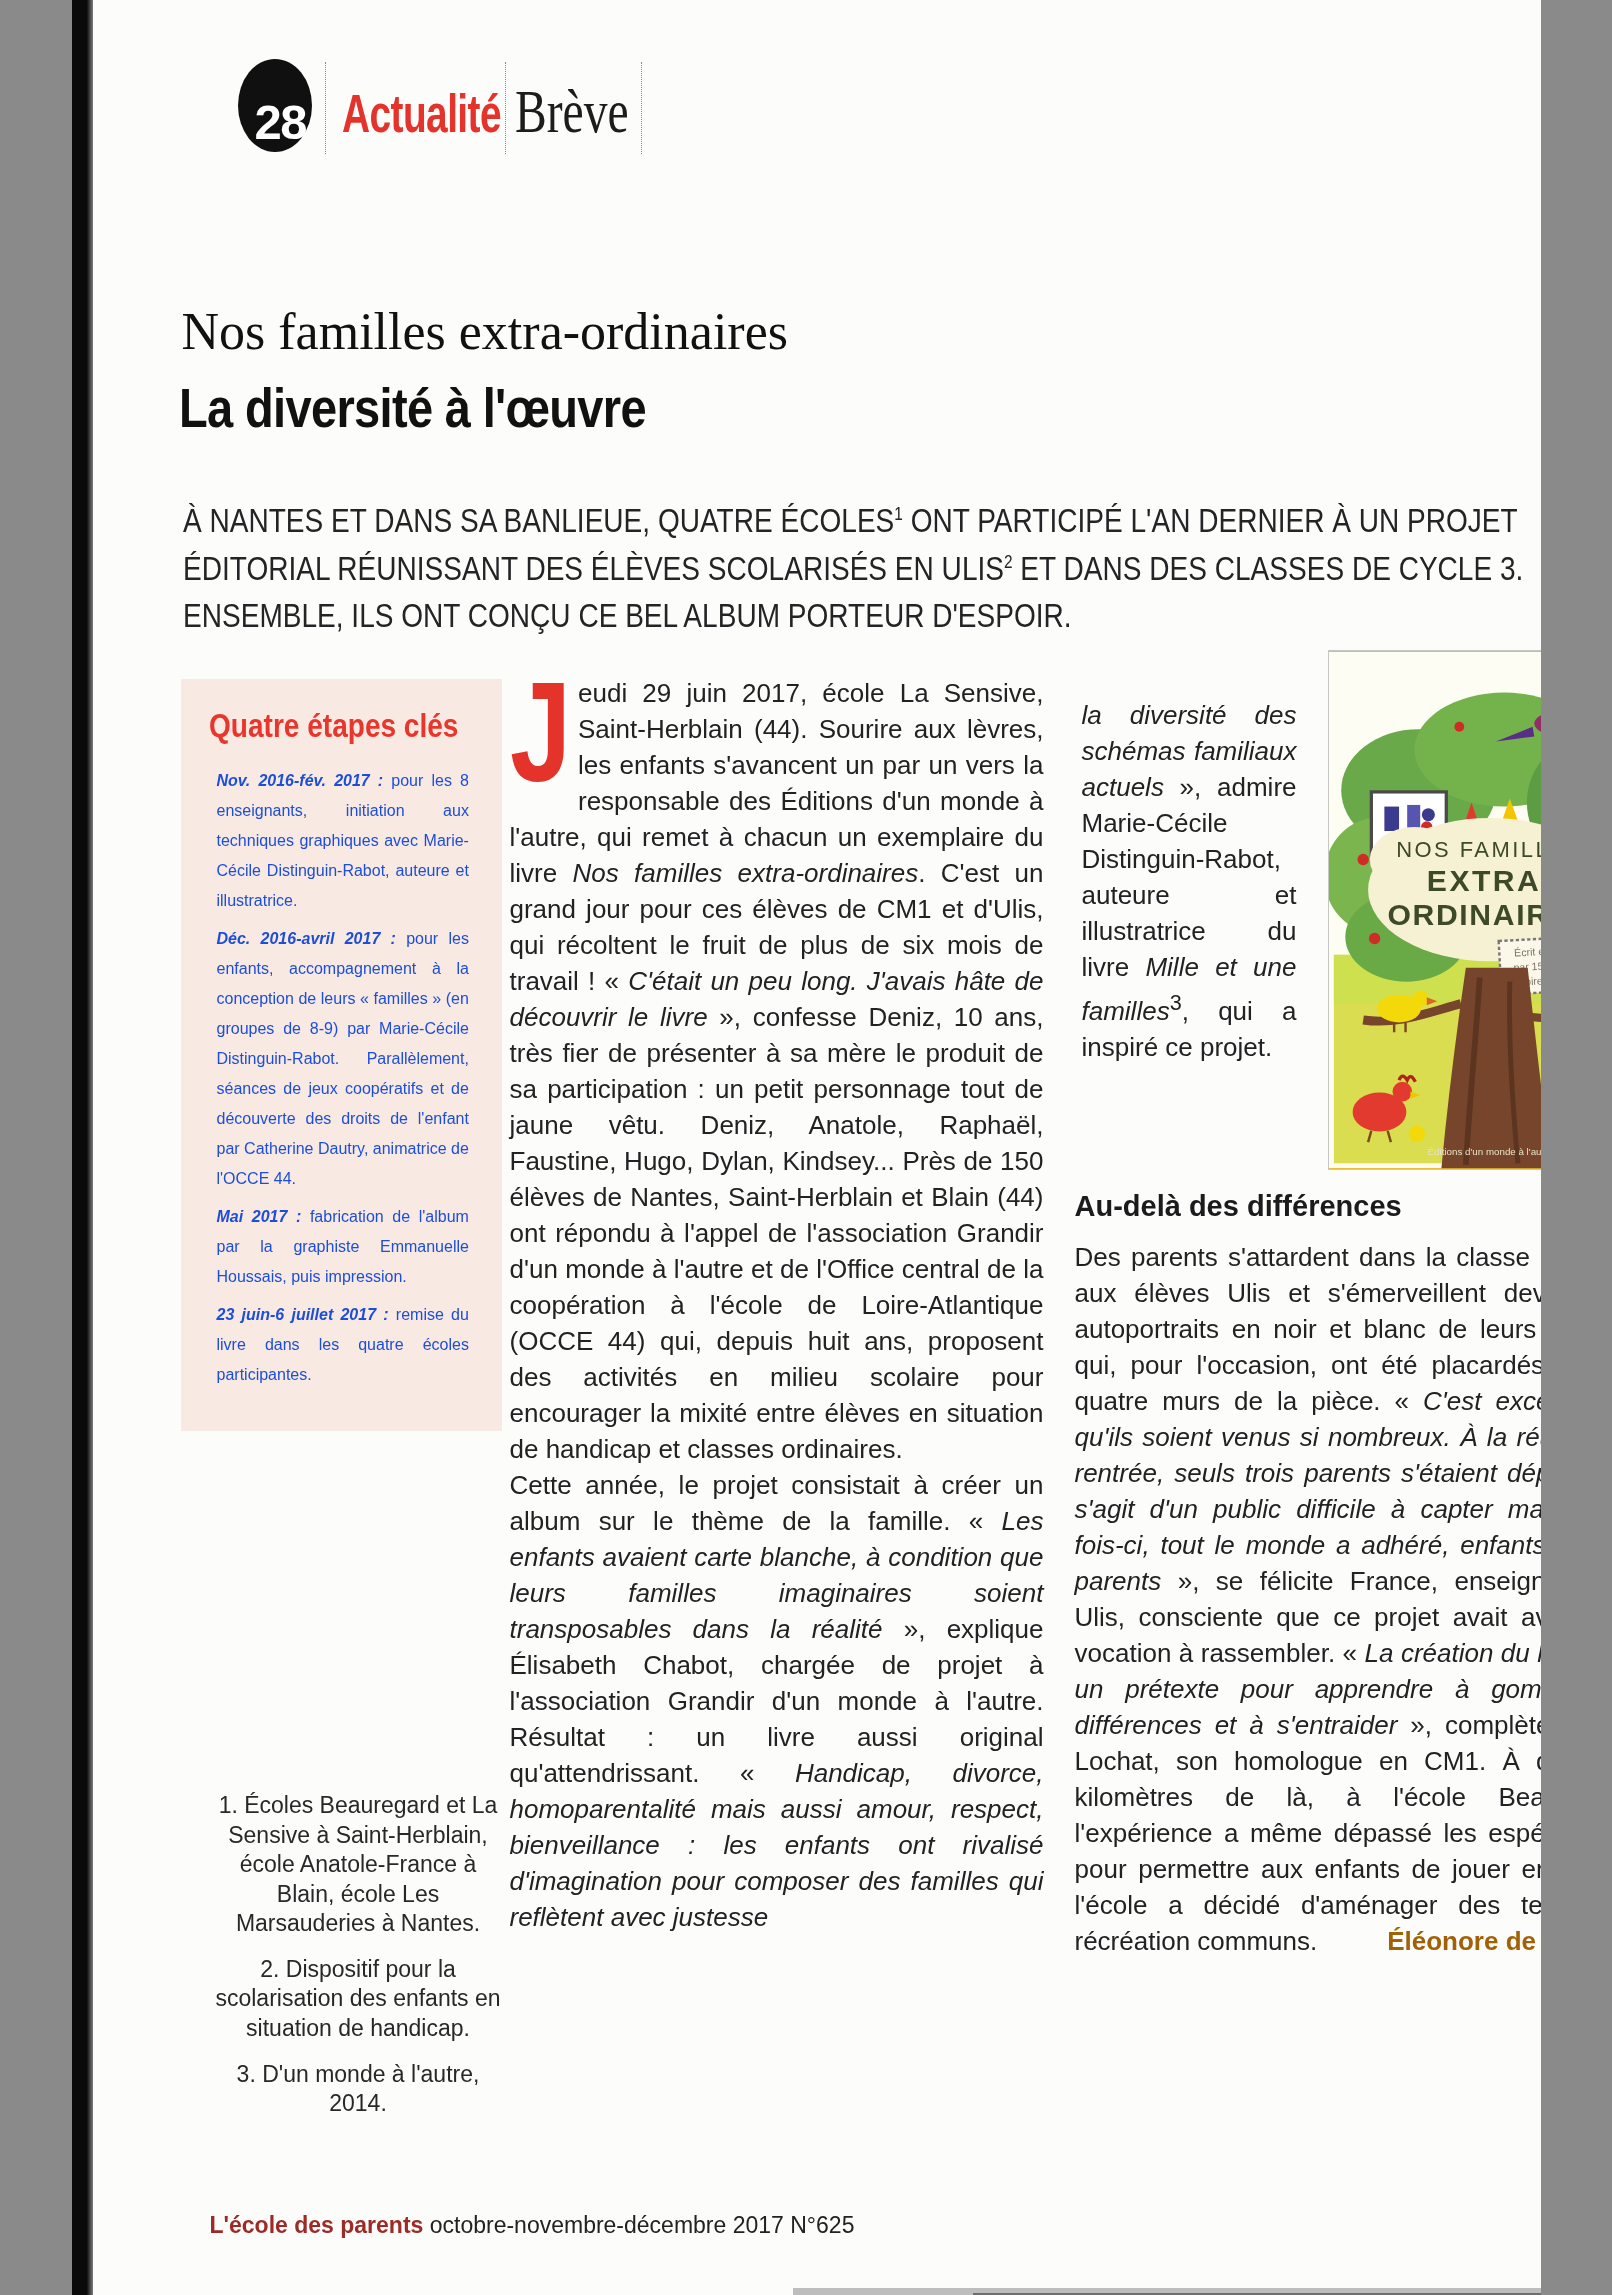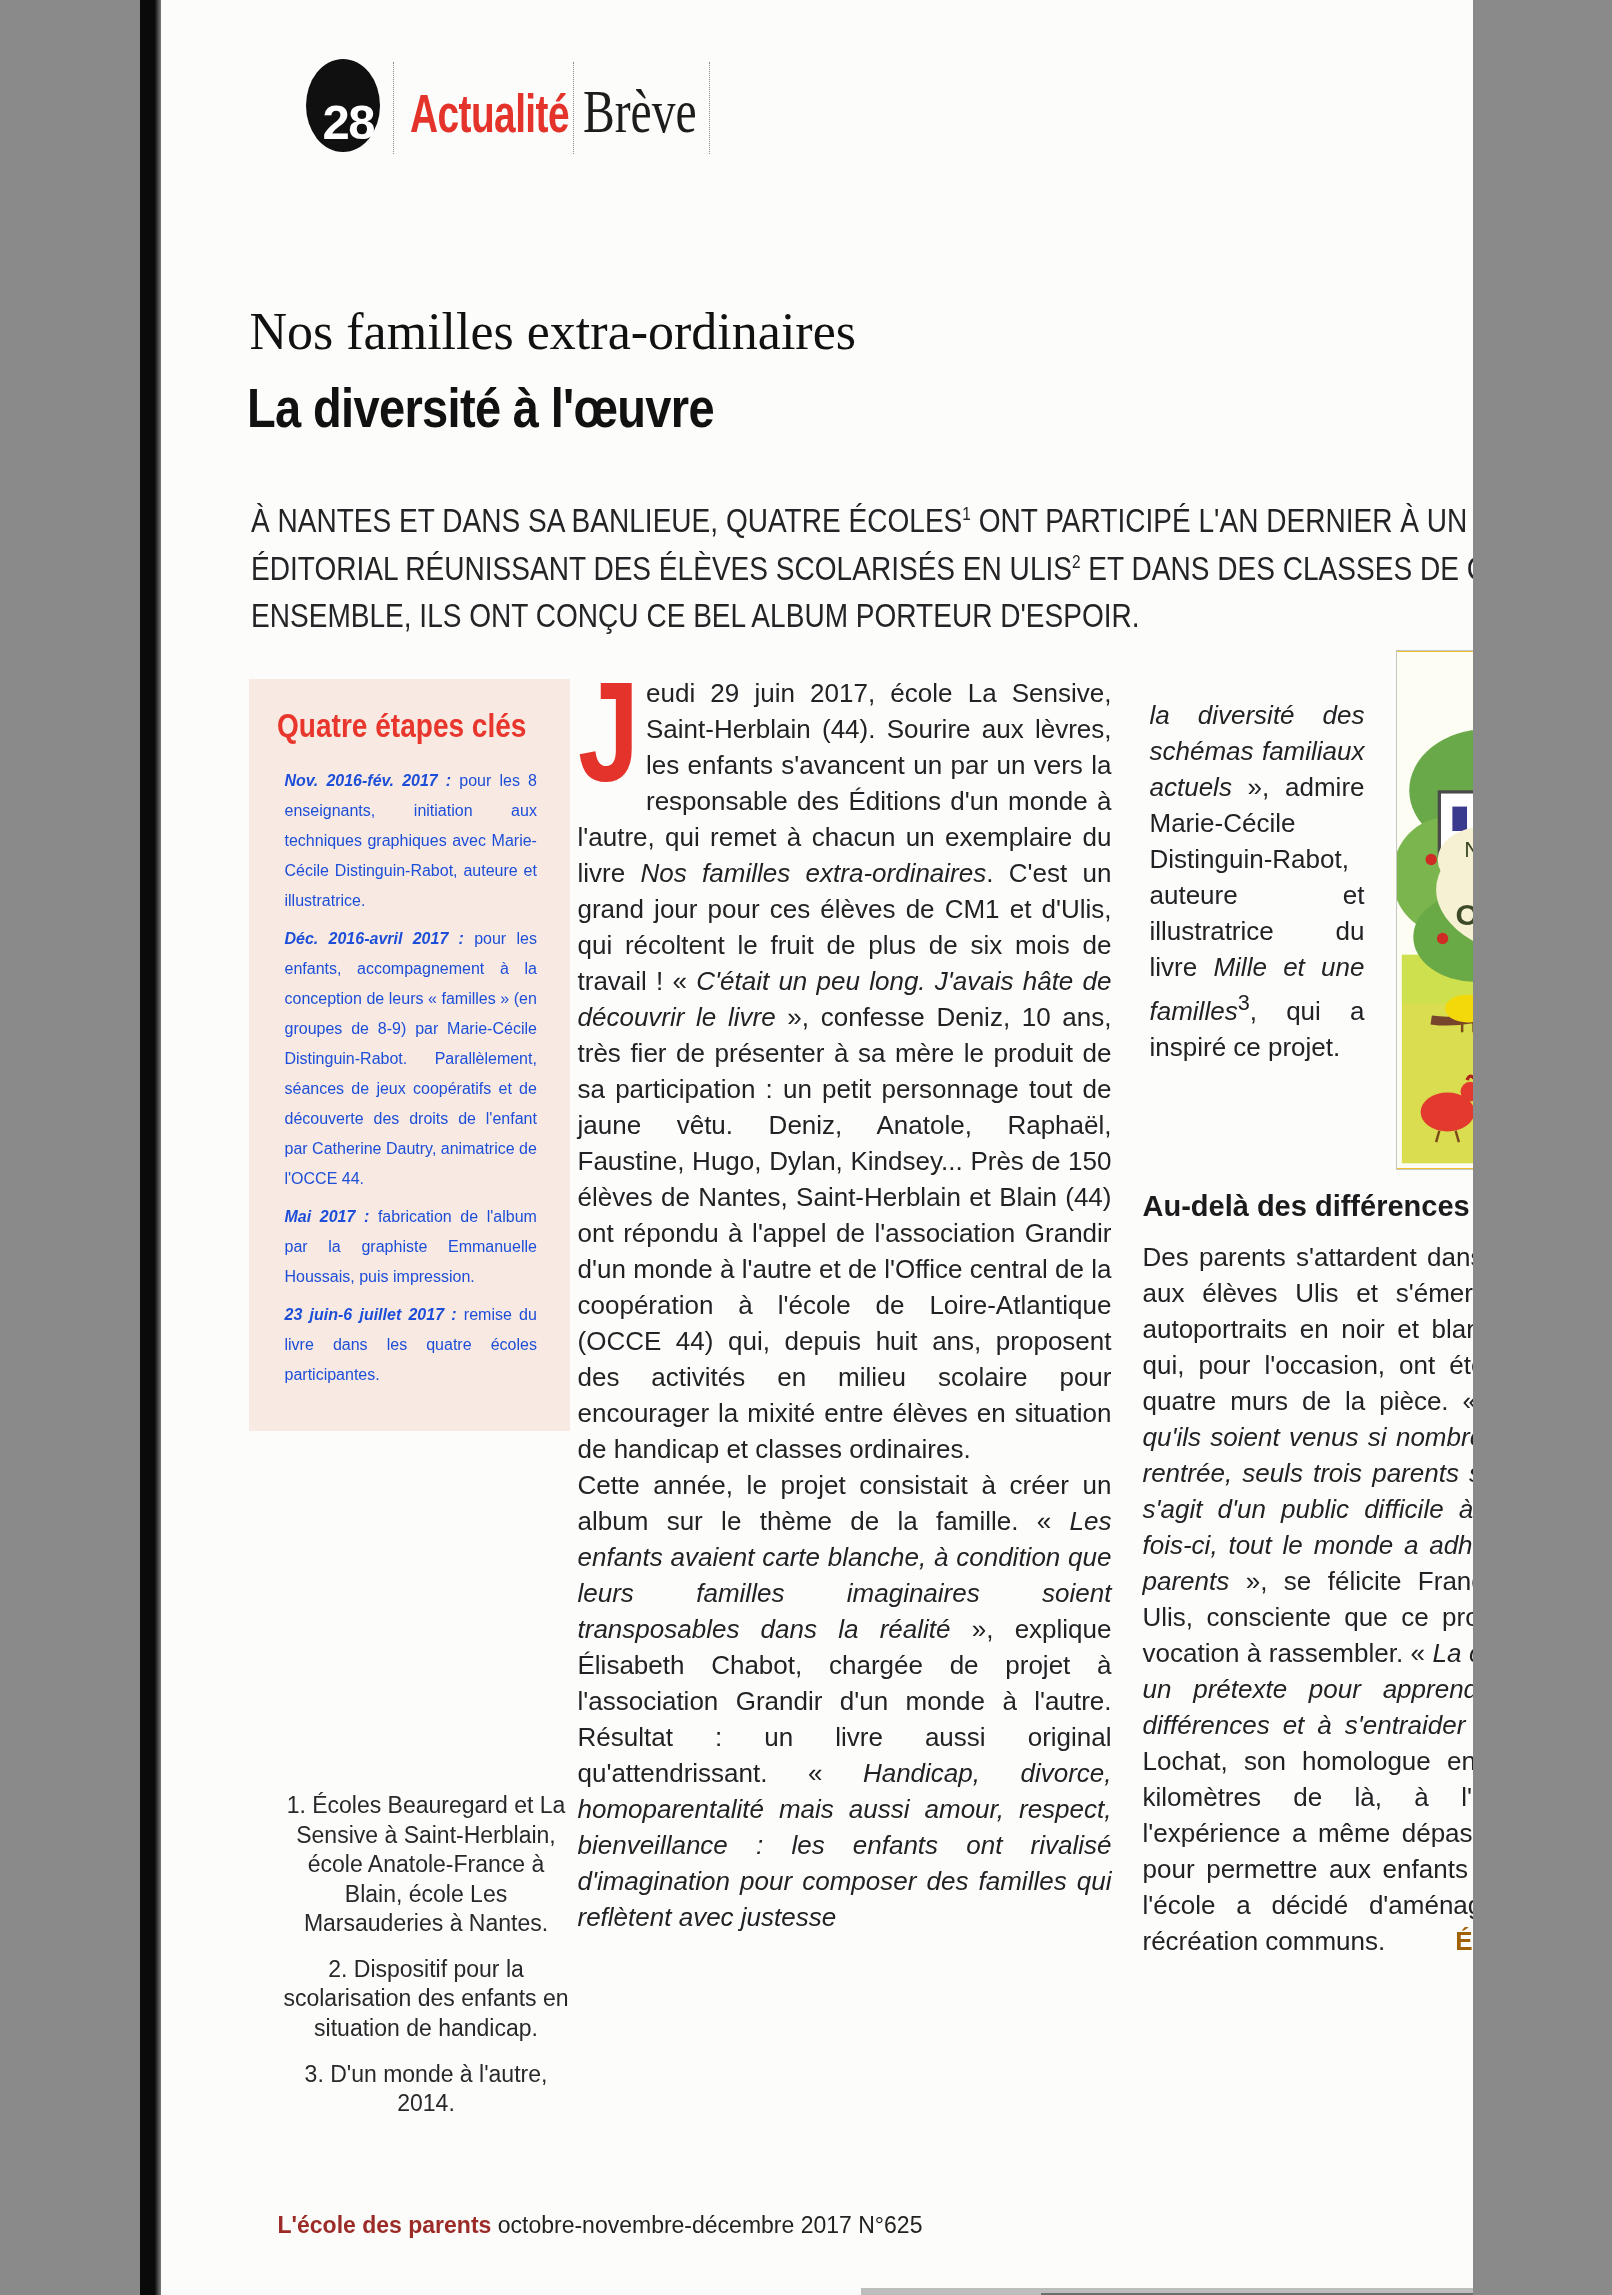--- a/index.html
+++ b/index.html
@@ -1,16 +1,16 @@
 <!DOCTYPE html>
 <html lang="fr" style="font-size:13px"><head>
 <meta charset="utf-8">
 <style>
   html,body{margin:0;padding:0;background:#8a8a8a;}
-  .page{position:relative;width:1333px;height:2295px;margin:0 auto;background:#fcfcfa;
+  .page{position:relative;width:1469px;height:2295px;margin:0 auto;background:#fcfcfa;
         font-family:"Liberation Sans",sans-serif;color:#1d1d1f;overflow:hidden;}
   .scan-left{position:absolute;left:0;top:0;width:21px;height:100%;
              background:linear-gradient(90deg,#0a0a0a 70%,#7c7c7c 100%);}
   .scan-bottom{position:absolute;left:721px;bottom:0;width:892px;height:7.4px;background:#bdbdbd;}
   .scan-bottom-line{position:absolute;left:901px;bottom:0;width:711px;height:2.5px;background:#6e6e6e;}
 
   
   .badge{position:absolute;left:166px;top:59px;width:74px;height:93px;border-radius:50%;
          background:#101010;display:flex;align-items:flex-end;justify-content:flex-end;
          padding:0 5.7px 4.9px 0;box-sizing:border-box;}

